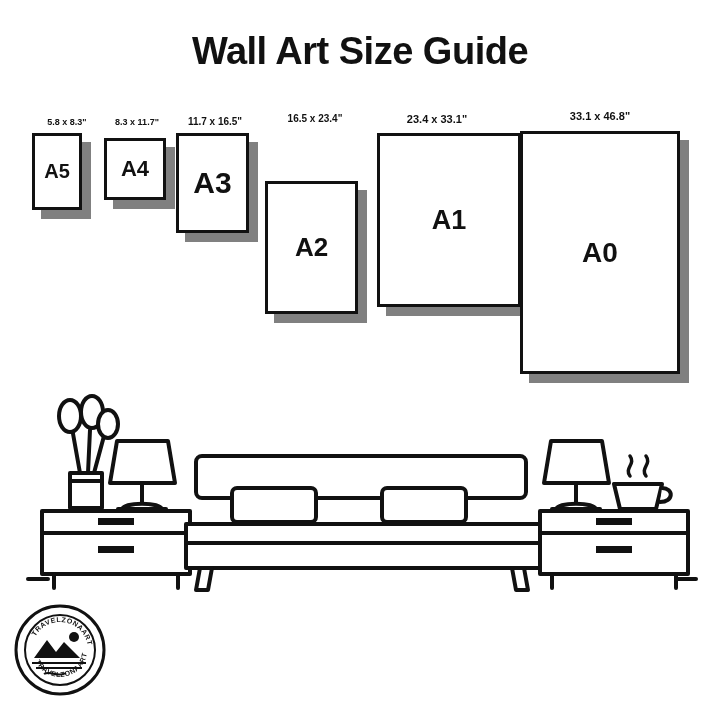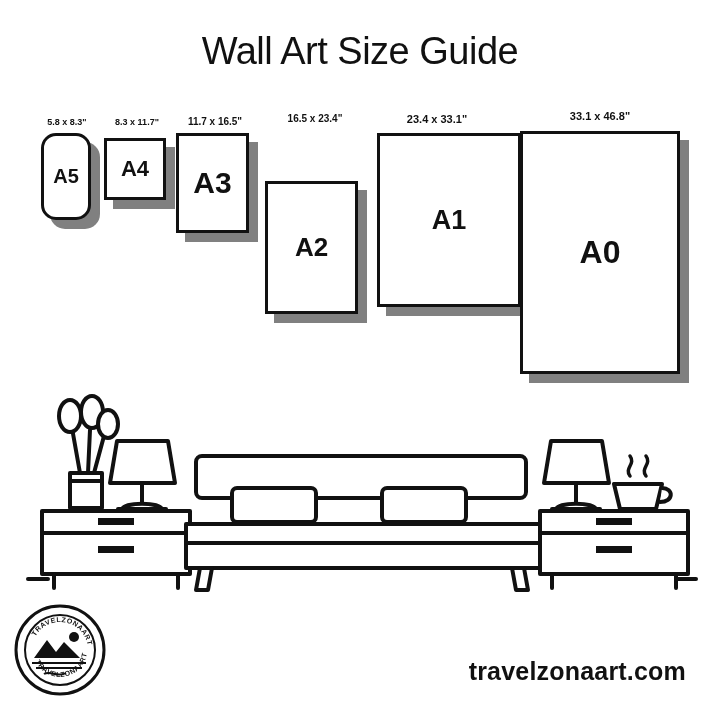--- a/index.html
+++ b/index.html
@@ -22,21 +22,21 @@
   }
 
   
   .title {
     position: absolute;
     top: 30px;
     left: 0;
     width: 720px;
     text-align: center;
     font-size: 38px;
-    font-weight: normal;
+    font-weight: bold;
     letter-spacing: -0.5px;
     color: #111111;
   }
 
   
   #frames {
     position: absolute;
     left: 0;
     top: 0;
     width: 720px;
@@ -105,21 +105,21 @@
 <body>
 
 <div id="stage">
 
   <div class="title">Wall Art Size Guide</div>
 
   <div id="frames">
 
     <div class="frame-group">
       <div class="frame-dim" style="left:36px; top:117px; width:62px; font-size:9px;">5.8 x 8.3"</div>
-      <div class="frame-box" style="left:41px; top:133px; width:50px; height:87px;border-radius:15px;">
+      <div class="frame-box" style="left:32px; top:133px; width:50px; height:77px;">
         <span class="frame-label" style="font-size:20px;">A5</span>
       </div>
     </div>
 
     <div class="frame-group">
       <div class="frame-dim" style="left:101px; top:117px; width:72px; font-size:9px;">8.3 x 11.7"</div>
       <div class="frame-box" style="left:104px; top:138px; width:62px; height:62px;">
         <span class="frame-label" style="font-size:22px;">A4</span>
       </div>
     </div>
@@ -141,21 +141,21 @@
     <div class="frame-group">
       <div class="frame-dim" style="left:377px; top:113px; width:120px; font-size:11px;">23.4 x 33.1"</div>
       <div class="frame-box" style="left:377px; top:133px; width:144px; height:174px;">
         <span class="frame-label" style="font-size:27px;">A1</span>
       </div>
     </div>
 
     <div class="frame-group">
       <div class="frame-dim" style="left:520px; top:110px; width:160px; font-size:11px;">33.1 x 46.8"</div>
       <div class="frame-box" style="left:520px; top:131px; width:160px; height:243px;">
-        <span class="frame-label" style="font-size:32px;">A0</span>
+        <span class="frame-label" style="font-size:28px;">A0</span>
       </div>
     </div>
 
   </div>
 
   <svg id="room" viewBox="0 0 720 235">
     <g fill="none" stroke="#111111" stroke-width="4" stroke-linecap="round" stroke-linejoin="round">
 
       <line x1="28" y1="201" x2="48" y2="201"></line>
       <line x1="676" y1="201" x2="696" y2="201"></line>
@@ -241,15 +241,14 @@
     <path id="logoTop" d="M46 46 m -28,0 a 28,28 0 1,1 56,0" fill="none"></path>
     <path id="logoBot" d="M46 46 m -27,0 a 27,27 0 1,0 54,0" fill="none"></path>
     <text class="logo-text">
       <textPath href="#logoTop" startOffset="16%">TRAVELZONAART</textPath>
     </text>
     <text class="logo-text">
       <textPath href="#logoBot" startOffset="14%">TRAVELZONAART</textPath>
     </text>
   </svg>
 
-  <div class="site-url">travelzonaart.com</div>
 
 </div>
 
 </body></html>

